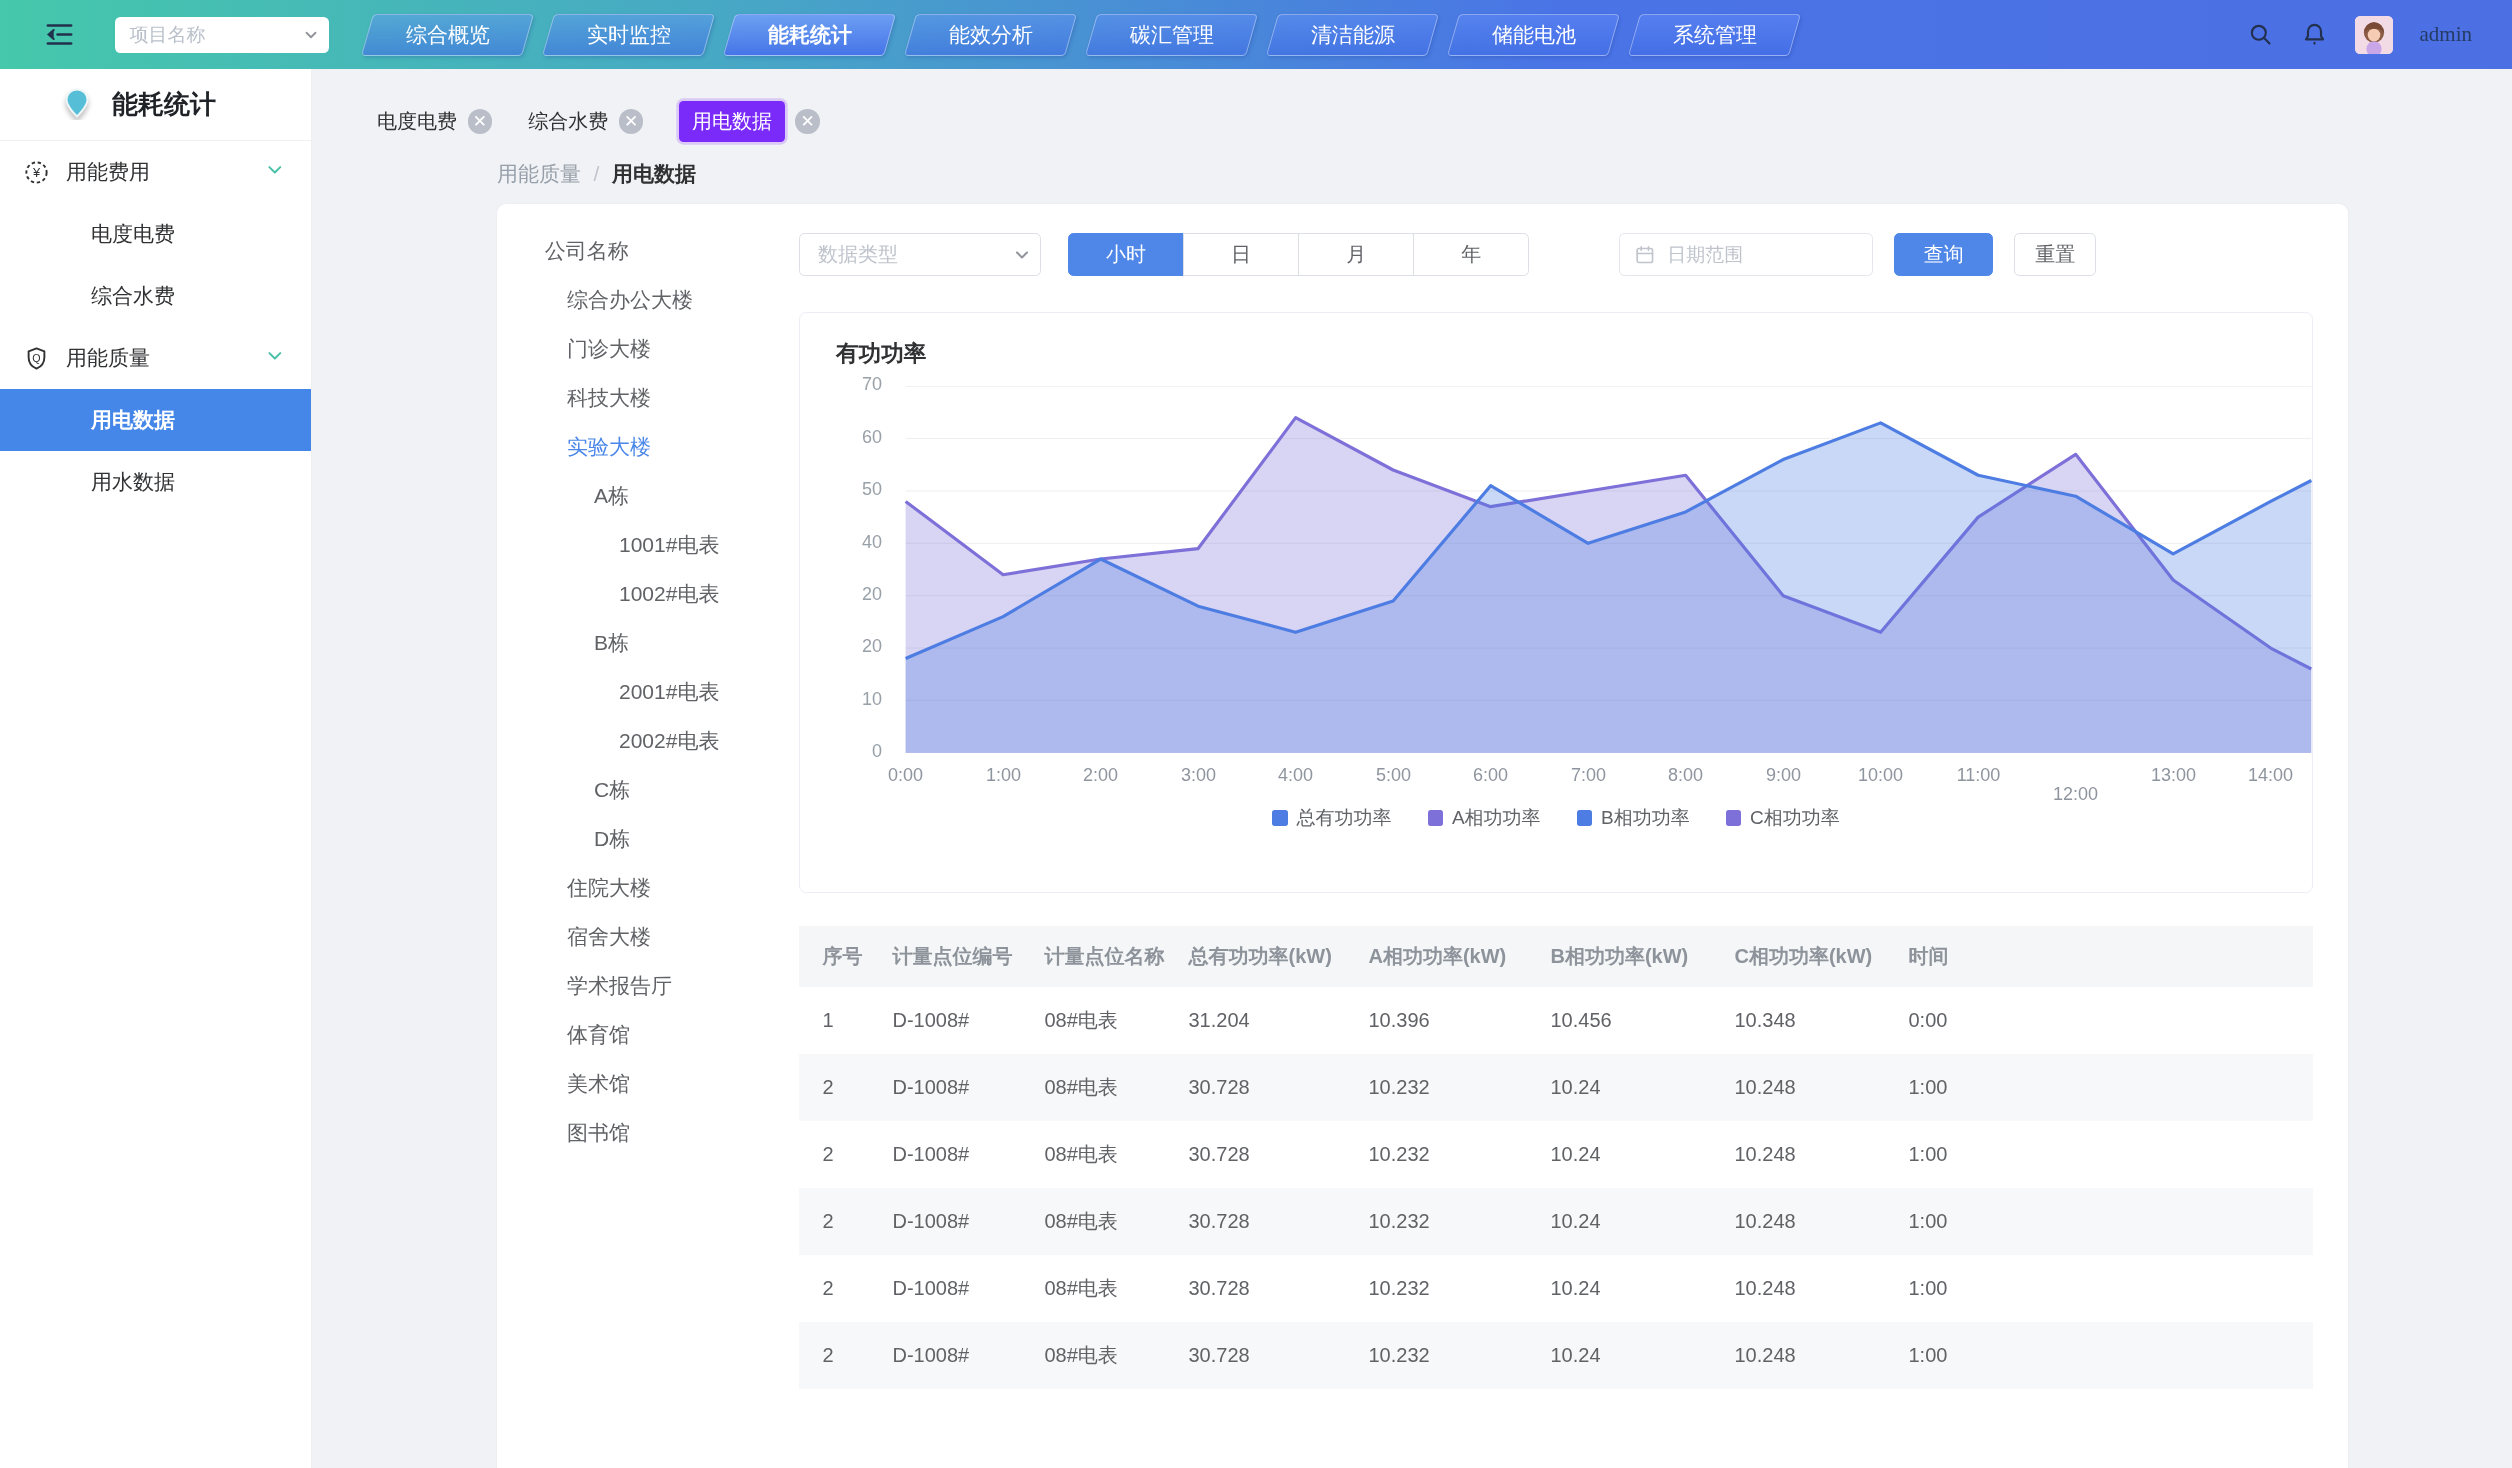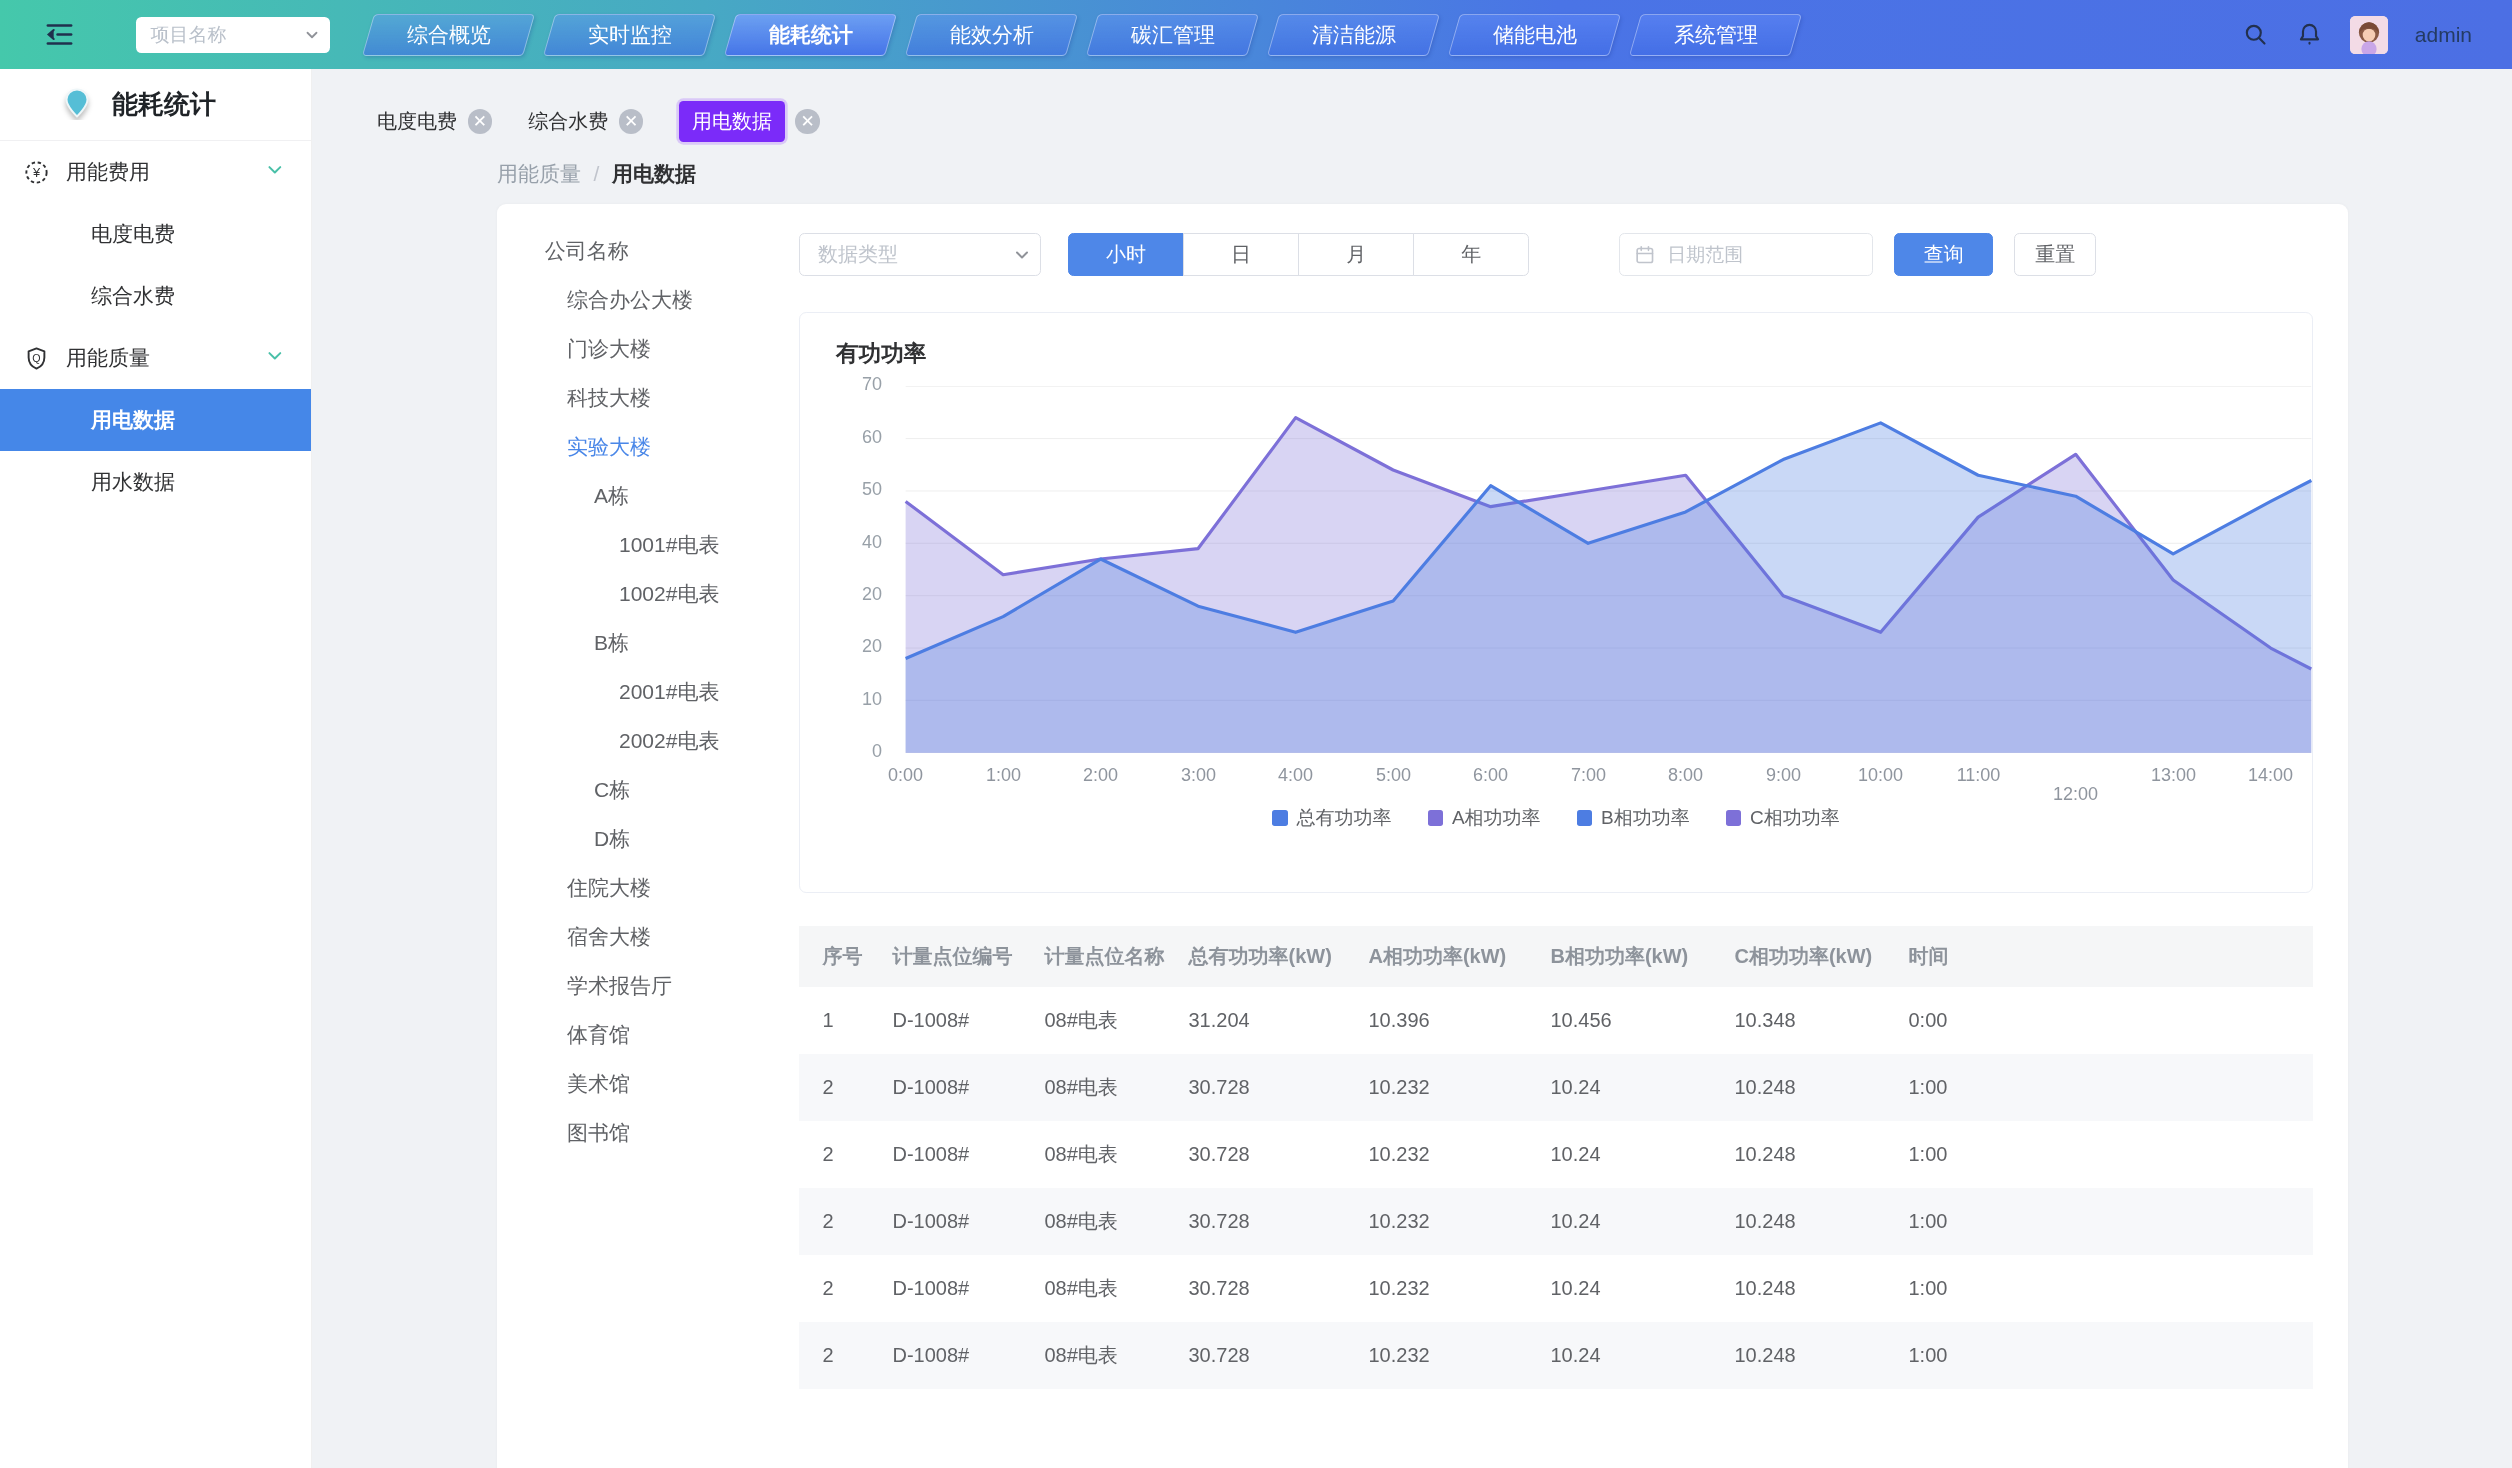--- a/index.html
+++ b/index.html
@@ -12,34 +12,34 @@
   html,body{width:2512px;height:1468px;overflow:hidden;background:#f0f2f5;
     font-family:"Liberation Sans","DejaVu Sans",sans-serif;color:var(--txt);}
 
   
   .topbar{position:absolute;left:0;top:0;width:2512px;height:69px;display:flex;align-items:center;
     background:linear-gradient(90deg,#45c8ab 0%,#47a9c4 28%,#4a74e6 62%,#4c6fe4 100%);}
   .logo-block{width:312px;height:69px;flex:0 0 auto;display:flex;align-items:center;padding-left:23.5px;gap:14.4px;
     background:linear-gradient(90deg,#41c6a8 0%,#4a66e2 100%);}
   .logo-title{color:#fff;font-size:27px;font-weight:700;letter-spacing:0.9px;white-space:nowrap;}
   .collapse-btn{margin-left:44px;cursor:pointer;display:flex;align-items:center;}
-  .proj-select{position:relative;margin-left:61px;width:194px;height:36px;}
+  .proj-select{position:relative;margin-left:40px;width:214px;height:36px;}
   .proj-select input{width:100%;height:100%;border:none;border-radius:5.4px;background:#fff;
     padding:0 36px 0 14.4px;font-size:19px;color:var(--txt2);outline:none;}
   .proj-select input::placeholder{color:#b9c0ca;}
   .sel-arrow{position:absolute;right:9px;top:9px;color:#909399;}
   .nav{display:flex;align-items:center;gap:20px;margin-left:38px;}
   .nav-item{height:42px;min-width:161px;padding:0 23.5px;transform:skewX(-16deg);border-radius:4.5px;
     background:linear-gradient(180deg,rgba(105,146,255,.38),rgba(64,108,230,.6));
     border:0.9px solid rgba(255,255,255,.38);box-shadow:1.8px 1.8px 3.6px rgba(30,60,150,.25);
     display:flex;align-items:center;justify-content:center;cursor:pointer;}
   .nav-item span{transform:skewX(16deg);color:#fff;font-size:21px;white-space:nowrap;}
   .nav-item.active{background:linear-gradient(180deg,rgba(120,158,255,.75),rgba(70,112,235,.9));}
   .nav-item.active span{font-weight:700;}
-  .topbar-right{margin-left:auto;display:flex;align-items:center;gap:27px;padding-right:40px;}
+  .topbar-right{margin-left:auto;display:flex;align-items:center;gap:27px;padding-right:40px;font-family:Liberation Serif, serif;}
   .tb-icon{cursor:pointer;display:flex;}
   .avatar{width:38px;height:38px;border-radius:5.4px;overflow:hidden;flex:0 0 auto;cursor:pointer;background:#f6e3ea;}
   .admin-name{font-size:21px;color:#243b63;}
 
   
   .sidebar{position:absolute;left:0;top:69px;width:312px;height:1400px;background:#fff;
     border-right:0.9px solid #f0f0f0;}
   .side-head{height:72px;display:flex;align-items:center;gap:18px;padding-left:60px;border-bottom:0.9px solid #f0f0f2;}
   .side-head .t{font-size:26px;font-weight:700;color:#1f2327;}
   .menu-row{height:62px;display:flex;align-items:center;cursor:pointer;font-size:21px;color:var(--txt);}

